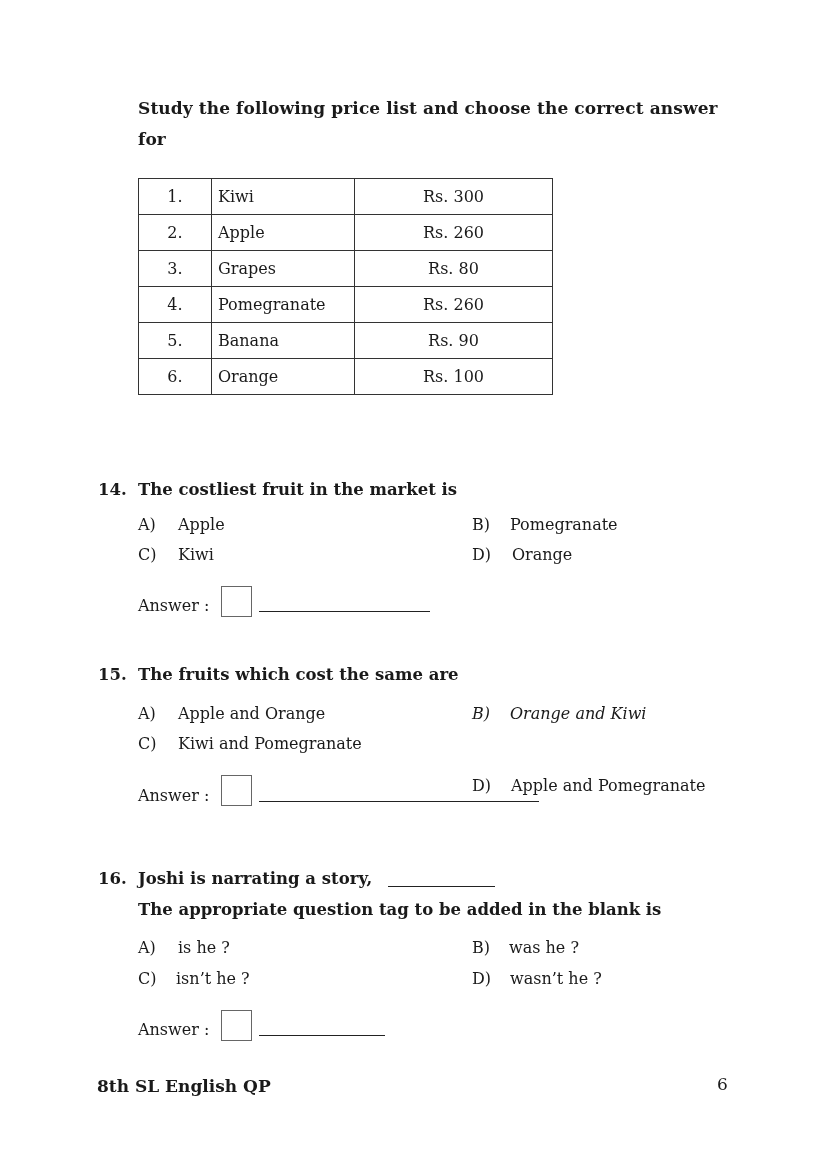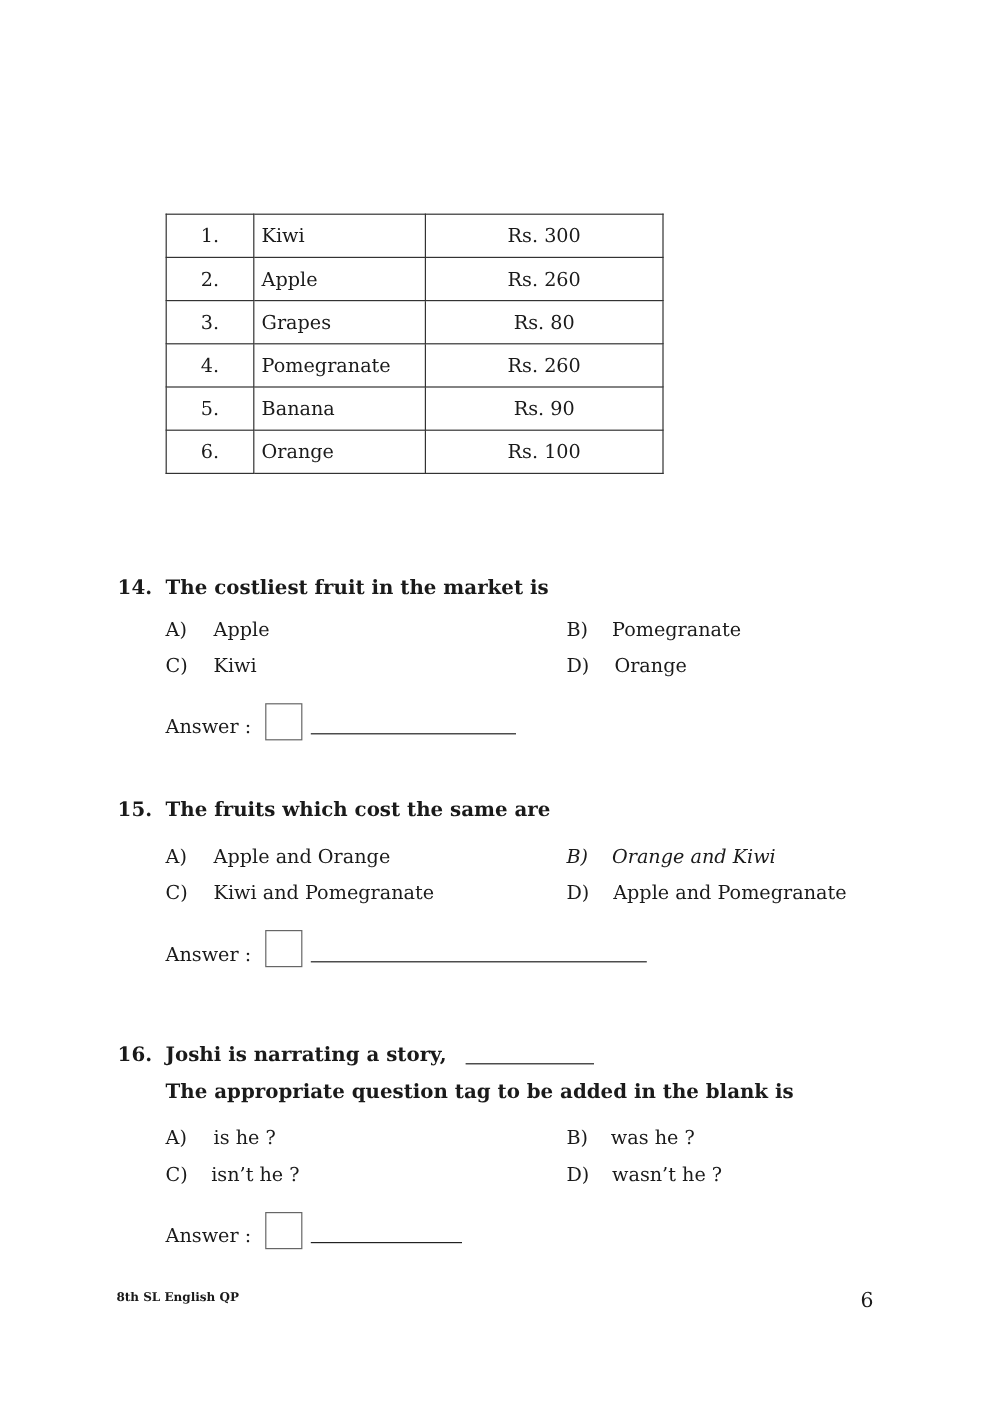--- a/index.html
+++ b/index.html
@@ -13,27 +13,28 @@
   .c2 { width:136px; text-align:left; padding-left:6px !important; }
   .c3 { width:197px; text-align:center; }
   th.c2 { text-align:center; padding-left:0 !important; }
   .qnum { font-weight:bold; font-size:16.5px; }
   .qtext { font-weight:bold; font-size:16.5px; }
   .opt { font-size:16px; }
   .opt .lab { display:inline-block; width:40px; }
   .ans { font-size:16px; }
   .box { position:absolute; width:31px; height:31px; border:1.5px solid #666; box-sizing:border-box; }
   .line { position:absolute; border-bottom:1.3px solid #222; height:0; }
-  .footer-left { font-weight:bold; font-size:10px;text-align:center; }
+  .footer-left { font-weight:bold; font-size:17px;text-align:center; }
   .footer-right { font-size:17px; }
 </style>
 </head>
 <body>
 
 <div class="abs intro">
+  <div>Study the following price list and choose the correct answer for</div>
 </div>
 
 <table class="prices">
   <tbody>
   <tr>
     <td class="c1">1.</td>
     <td class="c2">Kiwi</td>
     <td class="c3">Rs. 300</td>
   </tr>
   <tr>
@@ -92,21 +93,21 @@
 
   <div class="abs opt" style="left:138px; top:704px;">
     <span class="lab">A)</span><span>Apple and Orange</span>
   </div>
   <div class="abs opt" style="left:472px; top:704px;font-style:italic;">
     <span class="lab" style="width:38px">B)</span><span>Orange and Kiwi</span>
   </div>
   <div class="abs opt" style="left:138px; top:734px;">
     <span class="lab">C)</span><span>Kiwi and Pomegranate</span>
   </div>
-  <div class="abs opt" style="left:472px; top:734px;">
+  <div class="abs opt" style="left:472px; top:776px;">
     <span class="lab" style="width:39px">D)</span><span>Apple and Pomegranate</span>
   </div>
 
   <span class="abs ans" style="left:138px; top:786px;">Answer :</span>
   <div class="box" style="left:221px; top:775px;"></div>
   <div class="line" style="left:259px; top:801px; width:280px;"></div>
 </div>
 
 <div>
   <span class="abs qnum" style="left:98px; top:869px;">16.</span>

